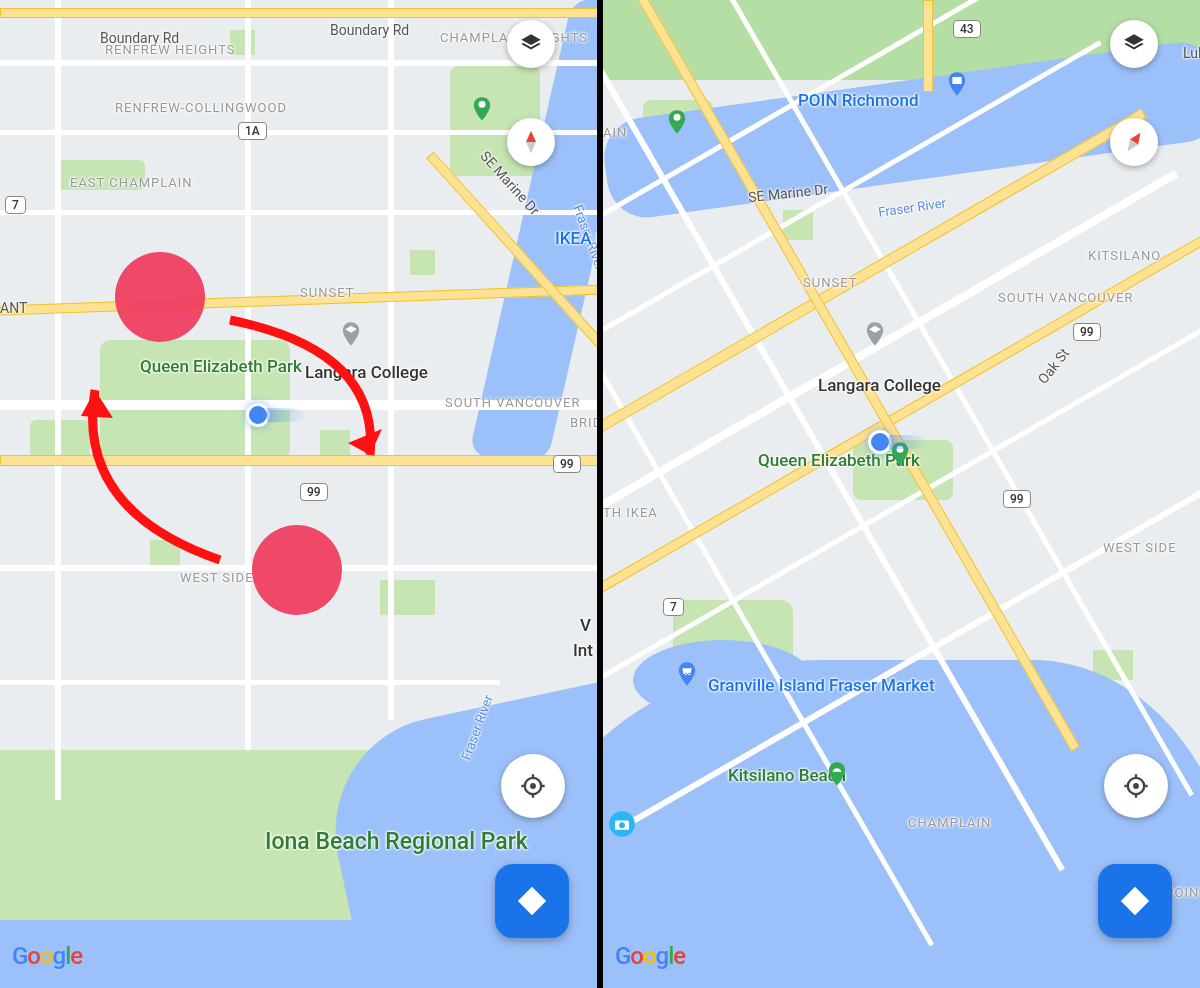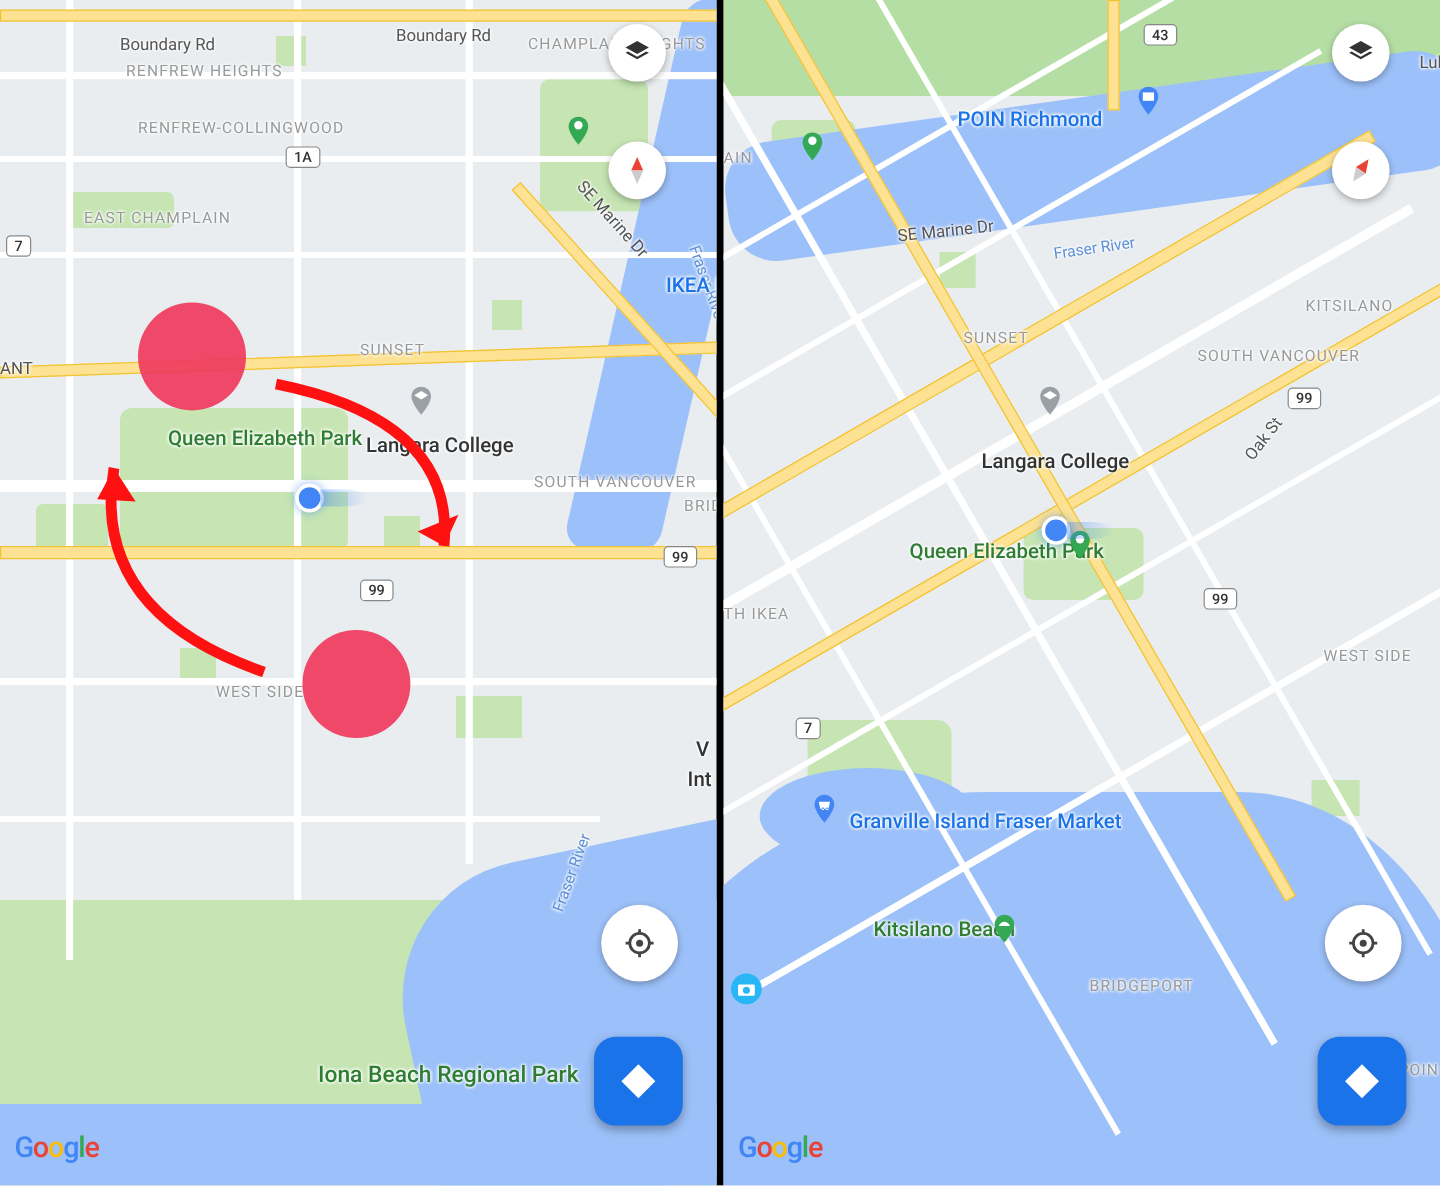--- a/index.html
+++ b/index.html
@@ -67,35 +67,35 @@
       <div class="road" style="left:245px;top:0;width:6px;height:750px"></div>
       <div class="road" style="left:388px;top:0;width:6px;height:720px"></div>
 
       <div class="road-y" style="left:0;top:0;width:600px;height:8px;transform:translateY(8px)"></div>
       <div class="road-y" style="left:0;top:295px;width:600px;height:8px;transform:rotate(-2deg)"></div>
       <div class="road-y" style="left:0;top:455px;width:600px;height:9px"></div>
       <div class="road-y" style="left:430px;top:150px;width:260px;height:8px;transform:rotate(48deg);transform-origin:left"></div>
 
       <div class="label" style="left:100px;top:30px">Boundary Rd</div>
       <div class="label" style="left:330px;top:22px">Boundary Rd</div>
-      <div class="label label-area" style="left:105px;top:52px">RENFREW HEIGHTS</div>
+      <div class="label label-area" style="left:105px;top:42px">RENFREW HEIGHTS</div>
       <div class="label label-area" style="left:115px;top:100px">RENFREW-COLLINGWOOD</div>
       <div class="label label-area" style="left:440px;top:30px">CHAMPLAIN HEIGHTS</div>
       <div class="label label-area" style="left:70px;top:175px">EAST CHAMPLAIN</div>
       <div class="label label-area" style="left:300px;top:285px">SUNSET</div>
       <div class="label label-area" style="left:445px;top:395px">SOUTH VANCOUVER</div>
       <div class="label label-area" style="left:180px;top:570px">WEST SIDE</div>
       <div class="label" style="left:0;top:300px">ANT</div>
       <div class="label" style="left:470px;top:175px;transform:rotate(48deg)">SE Marine Dr</div>
       <div class="label label-water" style="left:555px;top:230px;transform:rotate(70deg)">Fraser River</div>
       <div class="label label-water" style="left:443px;top:720px;transform:rotate(-70deg)">Fraser River</div>
       <div class="label label-park" style="left:140px;top:356px;text-align:center"><span>Queen Elizabeth Park</span></div>
       <div class="label label-dark" style="left:305px;top:362px;text-align:center"><span>Langara College</span></div>
       <div class="label label-blue" style="left:555px;top:228px">IKEA R</div>
-      <div class="label label-park" style="left:265px;top:884px;font-size:19px">Iona Beach Regional Park</div>
+      <div class="label label-park" style="left:265px;top:828px;font-size:23px">Iona Beach Regional Park</div>
       <div class="label label-dark" style="left:580px;top:615px">V</div>
       <div class="label label-dark" style="left:573px;top:640px">Int</div>
       <div class="label label-area" style="left:570px;top:415px">BRID</div>
 
       <div class="shield" style="left:238px;top:122px">1A</div>
       <div class="shield" style="left:5px;top:196px">7</div>
       <div class="shield" style="left:300px;top:483px">99</div>
       <div class="shield" style="left:553px;top:455px">99</div>
 
       <div class="poi-pin" style="left:468px;top:95px"><svg viewBox="0 0 24 24">
@@ -176,21 +176,21 @@
         <div class="road-y" style="left:0;top:520px;width:800px;height:8px"></div>
         <div class="road-y" style="left:420px;top:0;width:8px;height:900px"></div>
       </div>
       <div class="road-y" style="left:320px;top:0;width:8px;height:90px"></div>
 
       <div class="label label-blue" style="left:195px;top:90px">POIN Richmond</div>
       <div class="label label-area" style="left:200px;top:275px">SUNSET</div>
       <div class="label label-area" style="left:395px;top:290px">SOUTH VANCOUVER</div>
       <div class="label label-area" style="left:485px;top:248px">KITSILANO</div>
       <div class="label label-area" style="left:500px;top:540px">WEST SIDE</div>
-      <div class="label label-area" style="left:305px;top:815px">BRIDGEPORT</div>
+      <div class="label label-area" style="left:305px;top:815px">CHAMPLAIN</div>
       <div class="label label-area" style="left:0;top:505px">TH IKEA</div>
       <div class="label label-area" style="left:0;top:125px">AIN</div>
       <div class="label label-area" style="left:520px;top:885px">WEST POIN</div>
       <div class="label" style="left:580px;top:45px">Lul</div>
       <div class="label" style="left:145px;top:185px;transform:rotate(-6deg)">SE Marine Dr</div>
       <div class="label label-water" style="left:275px;top:200px;transform:rotate(-8deg)">Fraser River</div>
       <div class="label" style="left:430px;top:358px;transform:rotate(-52deg)">Oak St</div>
       <div class="label label-dark" style="left:215px;top:375px;text-align:center"><span>Langara College</span></div>
       <div class="label label-park" style="left:155px;top:450px;text-align:center"><span>Queen Elizabeth Park</span></div>
       <div class="label label-blue" style="left:105px;top:675px"><span>Granville Island Fraser Market</span></div>

